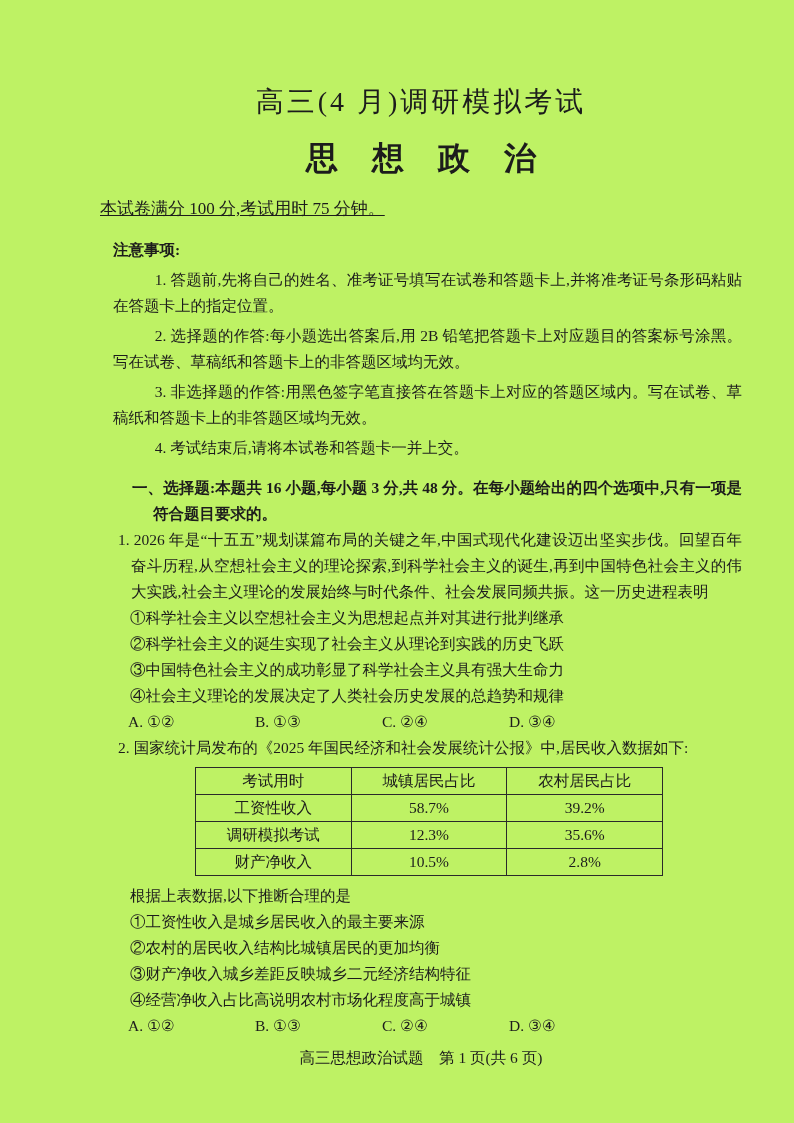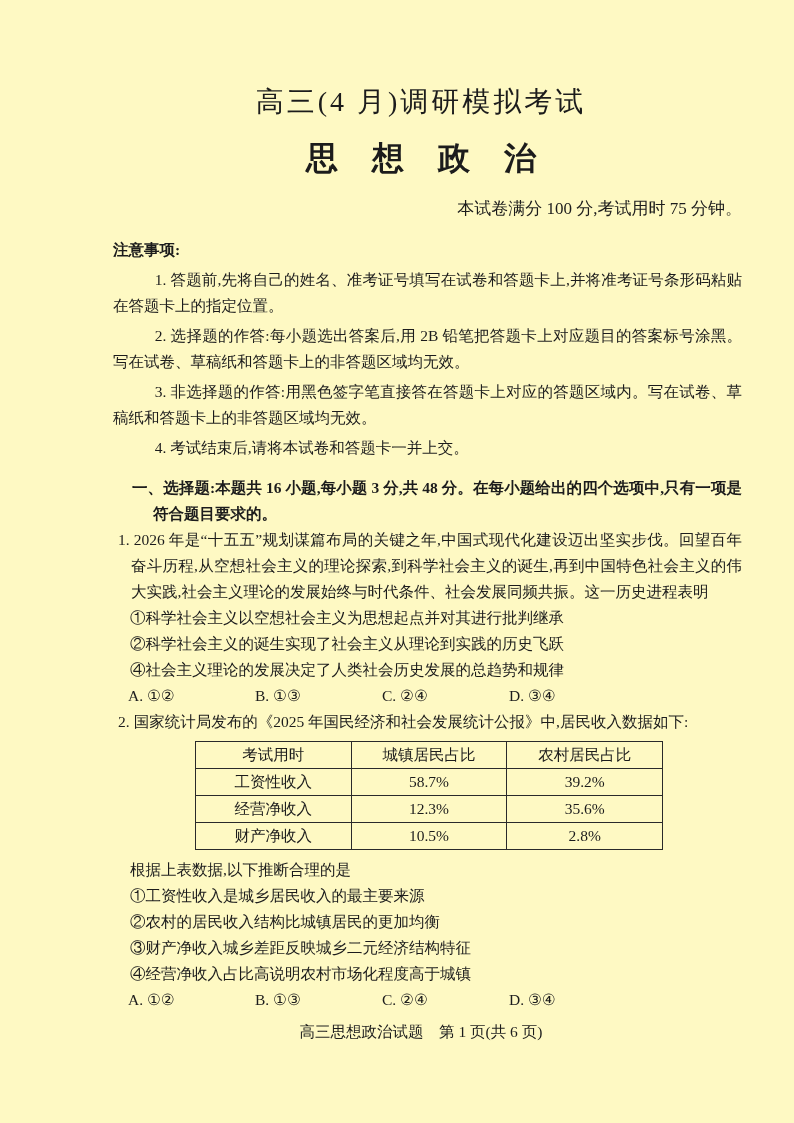--- a/index.html
+++ b/index.html
@@ -2,21 +2,21 @@
 <html><head>
 <meta charset="utf-8">
 <style>
   * { box-sizing: border-box; }
   html, body { margin: 0; padding: 0; background: #ffffff; }
   .page {
     position: relative;
     width: 794px;
     height: 1123px;
     margin: 0 auto;
-    background: #fef9c3;
+    background: #bef264;
     color: #1c1c1c;
     font-family: "Liberation Serif", "DejaVu Serif", serif;
     font-size: 15.5px;
     line-height: 26px;
     padding: 85px 52px 0 100px;
     overflow: hidden;
   }
   .title {
     margin: 0;
     text-align: center;
@@ -29,23 +29,24 @@
     margin: 20px 0 0 0;
     text-align: center;
     font-size: 32px;
     line-height: 38px;
     font-weight: bold;
     letter-spacing: 13px;
     text-indent: 13px; 
   }
   .exam-info {
     margin: 20px 0 0 0;
-    text-align: right;
+    text-align: left;
     font-size: 17px;
     line-height: 24px;
+    text-decoration: underline;
   }
   .notice-heading {
     margin: 16px 0 0 13px;
     font-weight: bold;
   }
   .notice-item {
     margin: 4px 0 0 13px;
     text-indent: 2.7em;
     text-align: justify;
   }
@@ -106,20 +107,21 @@
   <p class="notice-item">2. 选择题的作答:每小题选出答案后,用 2B 铅笔把答题卡上对应题目的答案标号涂黑。写在试卷、草稿纸和答题卡上的非答题区域均无效。</p>
   <p class="notice-item">3. 非选择题的作答:用黑色签字笔直接答在答题卡上对应的答题区域内。写在试卷、草稿纸和答题卡上的非答题区域均无效。</p>
   <p class="notice-item">4. 考试结束后,请将本试卷和答题卡一并上交。</p>
 
   <p class="section-heading">一、选择题:本题共 16 小题,每小题 3 分,共 48 分。在每小题给出的四个选项中,只有一项是符合题目要求的。</p>
 
   <div>
     <p class="stem"><span class="qnum">1.</span><span>2026 年是“十五五”规划谋篇布局的关键之年,中国式现代化建设迈出坚实步伐。回望百年奋斗历程,从空想社会主义的理论探索,到科学社会主义的诞生,再到中国特色社会主义的伟大实践,社会主义理论的发展始终与时代条件、社会发展同频共振。这一历史进程表明</span></p>
     <p class="item-line">①科学社会主义以空想社会主义为思想起点并对其进行批判继承</p>
     <p class="item-line">②科学社会主义的诞生实现了社会主义从理论到实践的历史飞跃</p>
+    <p class="item-line">③中国特色社会主义的成功彰显了科学社会主义具有强大生命力</p>
     <p class="item-line">④社会主义理论的发展决定了人类社会历史发展的总趋势和规律</p>
     <div class="choices">
       <span class="choice">A. ①②</span>
       <span class="choice">B. ①③</span>
       <span class="choice">C. ②④</span>
       <span class="choice">D. ③④</span>
     </div>
   </div>
 
   <div>
@@ -133,21 +135,21 @@
           <th>农村居民占比</th>
         </tr>
       </thead>
       <tbody>
         <tr>
           <td>工资性收入</td>
           <td>58.7%</td>
           <td>39.2%</td>
         </tr>
         <tr>
-          <td>经营净收入</td>
+          <td>调研模拟考试</td>
           <td>12.3%</td>
           <td>35.6%</td>
         </tr>
         <tr>
           <td>财产净收入</td>
           <td>10.5%</td>
           <td>2.8%</td>
         </tr>
       </tbody>
     </table>

